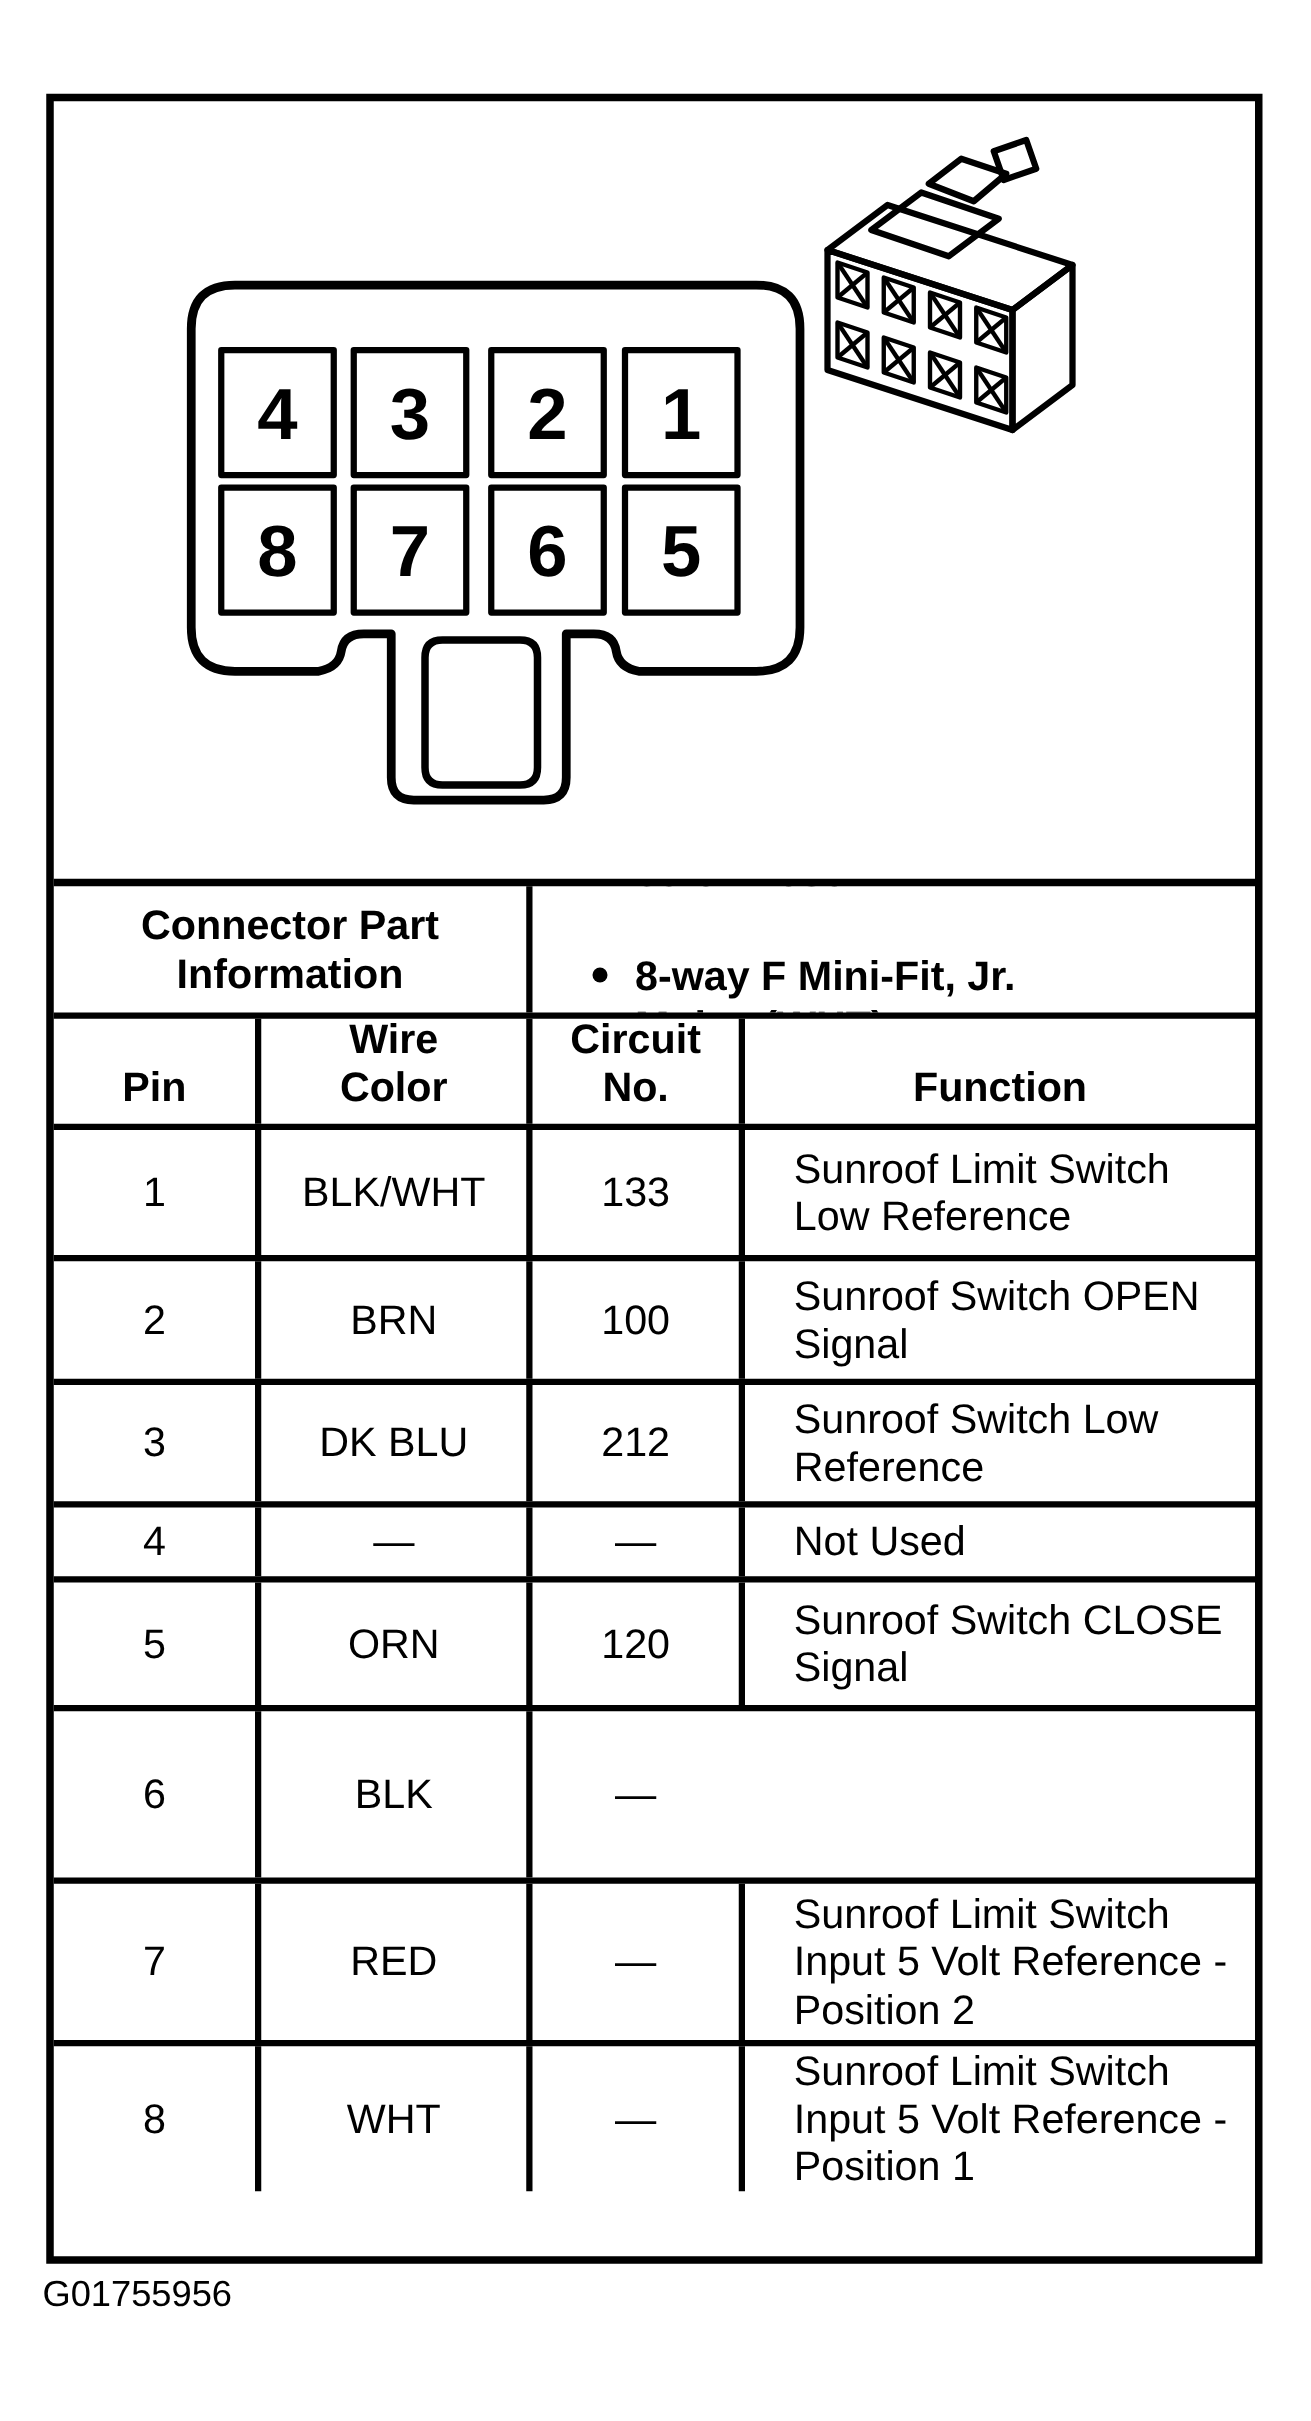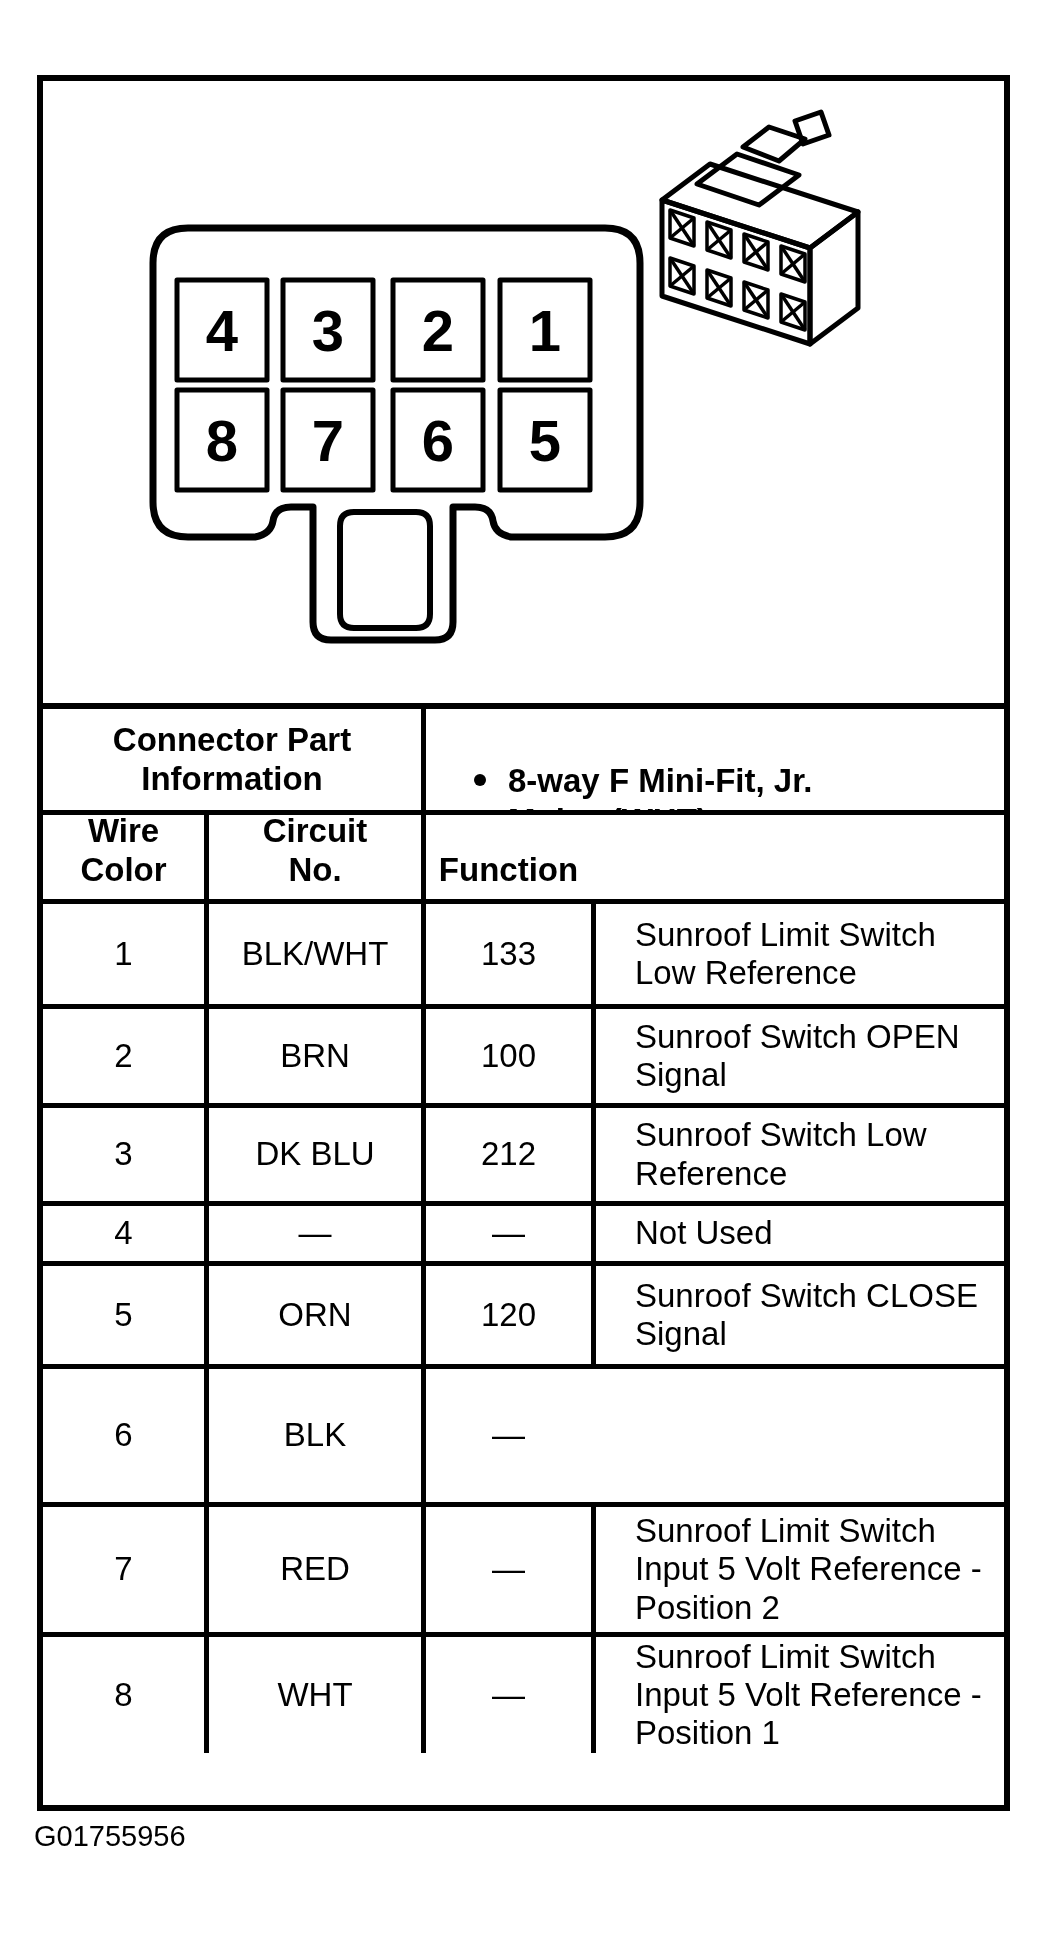--- a/index.html
+++ b/index.html
@@ -156,20 +156,23 @@
         </div>
         <div class="bullet-item">
           <span class="dot"></span>
           <span class="btxt">8-way F Mini-Fit, Jr. Molex (WHT)</span>
         </div>
       </div>
     </div>
 
     <div class="row cols4 thead">
       <div class="c">
+          <span class="hwrap">Pin</span>
+        </div>
+      <div class="c">
           <span class="hwrap">Wire Color</span>
         </div>
       <div class="c">
           <span class="hwrap">Circuit No.</span>
         </div>
       <div class="c">
           <span>Function</span>
         </div>
     </div>
 

